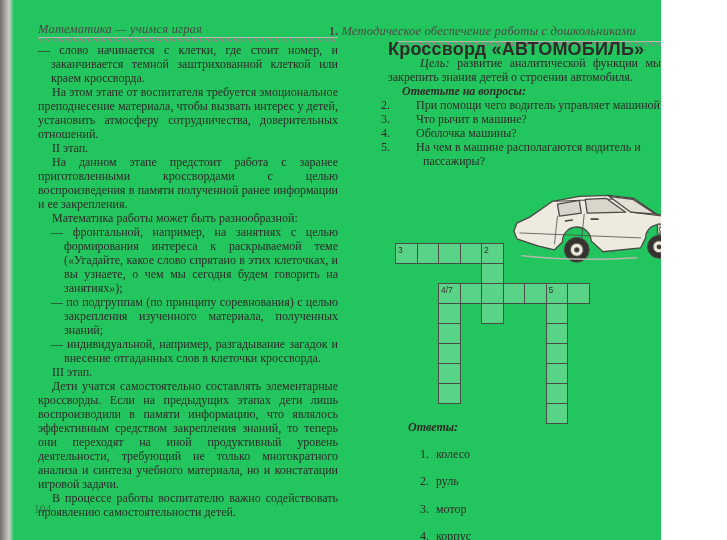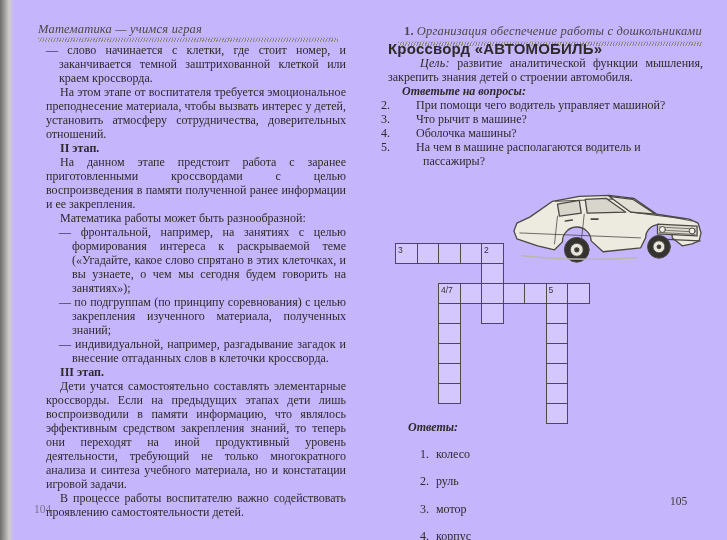--- a/index.html
+++ b/index.html
@@ -1,19 +1,19 @@
 <!DOCTYPE html>
 <html><head>
 <meta charset="utf-8">
 <style>
   html,body{margin:0;padding:0;}
   .spread{
     position:relative;
-    width:727px;height:540px;
-    background:#c4b5fd;
+    width:661px;height:540px;
+    background:#22c55e;
     overflow:hidden;
     font-family:"Liberation Serif", serif;
     color:#2d2b28;
   }
   .edge-shadow{
     position:absolute;left:0;top:0;width:14px;height:540px;
     background:linear-gradient(90deg,#6e6d6b 0%,#9b9995 30%,#cfcdc8 65%,rgba(207,205,200,0) 100%);
   }
   .running-head{
     position:absolute;top:22px;
@@ -26,36 +26,36 @@
   .chain-rule{
     position:absolute;height:4px;
     background:repeating-linear-gradient(112deg,#8a8883 0,#8a8883 1px,rgba(0,0,0,0) 1px,rgba(0,0,0,0) 2.6px);
     border-top:0.5px solid #b9b7b1;
   }
   .rule-left{left:38px;top:37px;width:300px;}
   .rule-right{left:398px;top:41px;width:304px;}
 
   
   .left-body{
-    position:absolute;left:46px;top:43px;width:300px;
+    position:absolute;left:38px;top:43px;width:300px;
     font-size:12px;line-height:14px;text-align:justify;
   }
   .left-body p{margin:0;}
   .p-indent{text-indent:14px;}
   .p-dash{padding-left:13px;text-indent:-13px;}
   .p-dash2{padding-left:26px;text-indent:-13px;}
-  .stage{font-weight:bold;text-indent:14px;}
+  .stage{font-weight:normal;text-indent:14px;}
 
   
   .right-col{
     position:absolute;left:388px;top:42px;width:315px;
     font-size:12px;line-height:14px;
   }
   .right-col p{margin:0;}
-  .cw-title{font-family:"Liberation Sans",sans-serif;font-weight:bold;font-size:15px;margin:0 0 5px 0;letter-spacing:.2px;}
+  .cw-title{font-family:"Liberation Sans",sans-serif;font-weight:bold;font-size:18px;margin:0 0 5px 0;letter-spacing:.2px;}
   .goal{text-align:justify;text-indent:14px;}
   .goal i{letter-spacing:.3px;margin-left:18px;}
   .qlabel{font-style:italic;text-indent:14px;font-weight:600;margin:1px 0;}
   .q{padding-left:35px;text-indent:-21px;margin:0;text-align:left;}
   .qnum{display:inline-block;min-width:14px;}
 
   
   .cw-cell{
     position:absolute;width:22.5px;height:21px;
     border:1px solid #4d4b47;box-sizing:border-box;
@@ -97,21 +97,21 @@
     <p class="p-dash2">— по подгруппам (по принципу соревнования) с целью закрепления изученного материала, полученных знаний;</p>
     <p class="p-dash2">— индивидуальной, например, разгадывание загадок и внесение отгаданных слов в клеточки кроссворда.</p>
     <p class="stage">III этап.</p>
     <p class="p-indent">Дети учатся самостоятельно составлять элементарные кроссворды. Если на предыдущих этапах дети лишь воспроизводили в памяти информацию, что являлось эффективным средством закрепления знаний, то теперь они переходят на иной продуктивный уровень деятельности, требующий не только многократного анализа и синтеза учебного материала, но и констатации игровой задачи.</p>
     <p class="p-indent">В процессе работы воспитателю важно содействовать проявлению самостоятельности детей.</p>
   </div>
 
   <div class="page-num pn-left">104</div>
 
   <div class="running-head head-right">
-    <b>1.</b><span>Организация обеспечение работы с дошкольниками</span>
+    <b>1.</b><span>Методическое обеспечение работы с дошкольниками</span>
   </div>
   <div class="chain-rule rule-right"></div>
 
   <div class="right-col">
     <p class="cw-title">Кроссворд «АВТОМОБИЛЬ»</p>
     <p class="goal">
       <i>Цель:</i>
       <span>развитие аналитической функции мышления, закрепить знания детей о строении автомобиля.</span>
     </p>
     <p class="qlabel">Ответьте на вопросы:</p>

